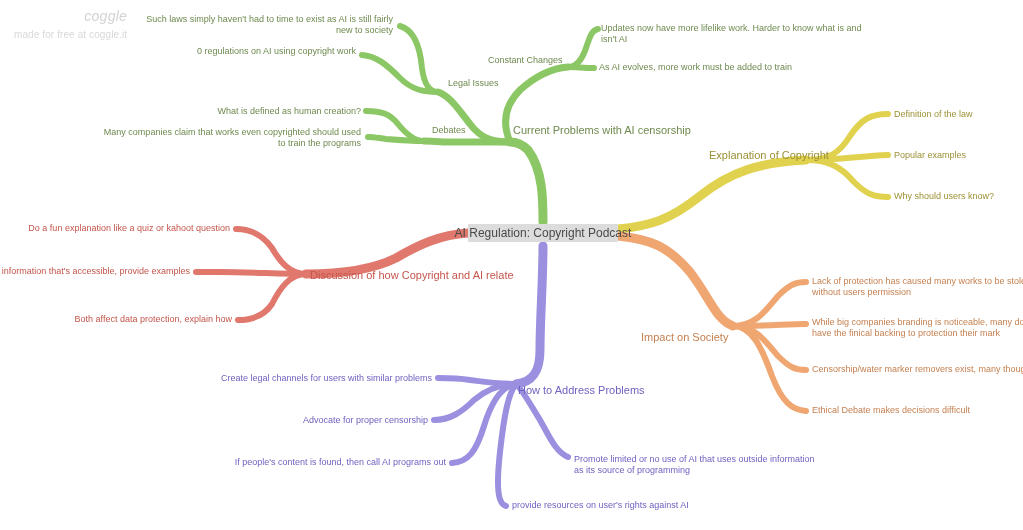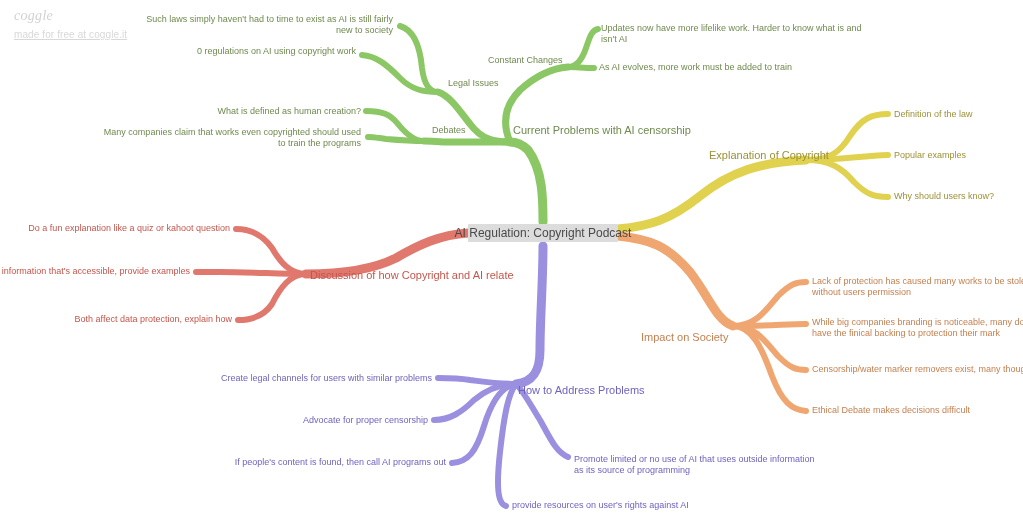--- a/index.html
+++ b/index.html
@@ -14,32 +14,32 @@
     overflow: hidden;
     font-family: "Liberation Sans", sans-serif;
   }
   #coggle-brand {
     position: absolute;
     left: 14px;
     top: 8px;
     user-select: none;
   }
   #coggle-brand .brand-logo {
-    font-family: Liberation Serif, serif;
+    font-family: Liberation Sans, sans-serif;
     font-style: italic;
     font-size: 14px;
     color: #d2d2d2;
     letter-spacing: 0.3px;
+    text-align: right;
   }
   #coggle-brand .brand-sub {
     font-size: 10px;
     color: #d8d8d8;
     margin-top: 5px;
     letter-spacing: 0.1px;
-    text-decoration: underline;
   }
   svg#mindmap {
     position: absolute;
     left: 0;
     top: 0;
     width: 1023px;
     height: 530px;
   }
   .branch-path {
     fill: none;

